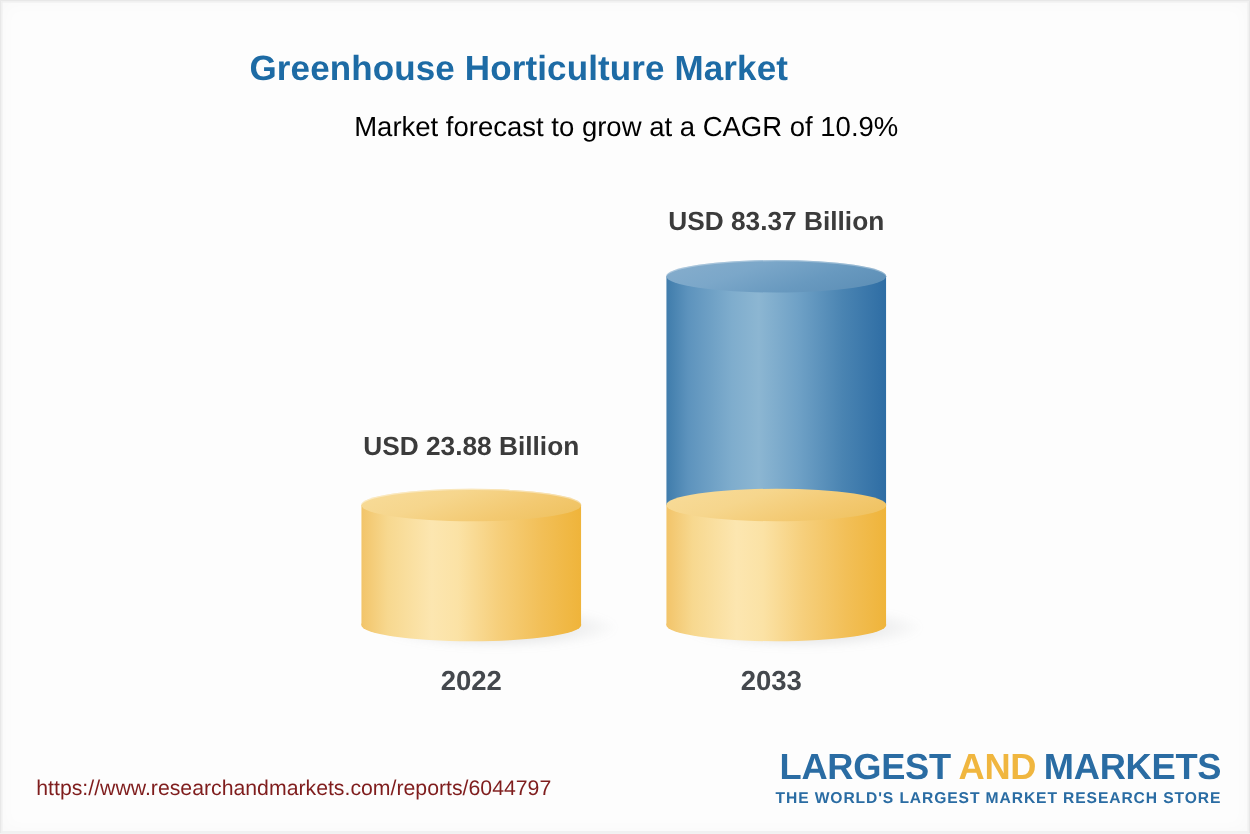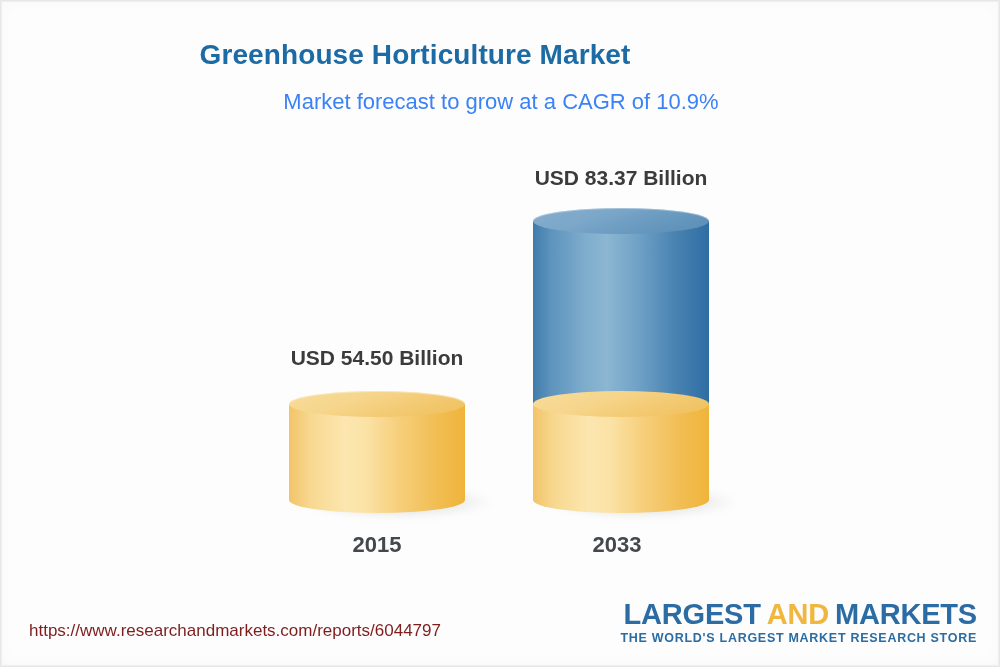--- a/index.html
+++ b/index.html
@@ -41,21 +41,21 @@
     letter-spacing: 0.1px;
   }
   .subtitle {
     position: absolute;
     top: 88px;
     left: 0;
     width: 1000px;
     text-align: center;
     font-size: 22px;
     font-weight: normal;
-    color: #3b82f6;
+    color: #000000;
   }
 
   
   .plot {
     position: absolute;
     left: 0;
     top: 0;
     width: 1000px;
     height: 600px;
   }
@@ -206,32 +206,32 @@
 <body>
 
 <div id="infographic">
 
   <div class="title">Greenhouse Horticulture Market</div>
 
   <div class="subtitle">Market forecast to grow at a CAGR of 10.9%</div>
 
   <div class="plot">
 
-    <div class="value-label" style="left:288px; top:345px; width:176px;">USD 54.50 Billion</div>
+    <div class="value-label" style="left:288px; top:345px; width:176px;">USD 23.88 Billion</div>
 
     <div class="cyl" style="left:288px; top:390px; width:176px; height:122px;">
       <div class="shadow"></div>
       <div class="body" style="top:13px; height:96px;">
         <div class="seg yellow" style="top:0; height:96px;"></div>
       </div>
       <div class="bottom-cap yellow" style="top:96px;"></div>
       <div class="top-cap yellow" style="top:0;"></div>
     </div>
 
-    <div class="cat-label" style="left:288px; top:531px; width:176px;">2015</div>
+    <div class="cat-label" style="left:288px; top:531px; width:176px;">2022</div>
 
     <div class="value-label" style="left:532px; top:165px; width:176px;">USD 83.37 Billion</div>
 
     <div class="cyl" style="left:532px; top:207px; width:176px; height:305px;">
       <div class="shadow"></div>
       <div class="body" style="top:13px; height:279px;">
         <div class="seg blue" style="top:0; height:183px;"></div>
         <div class="seg yellow" style="top:183px; height:96px;"></div>
       </div>
       <div class="mid-cap yellow" style="top:183px;"></div>

